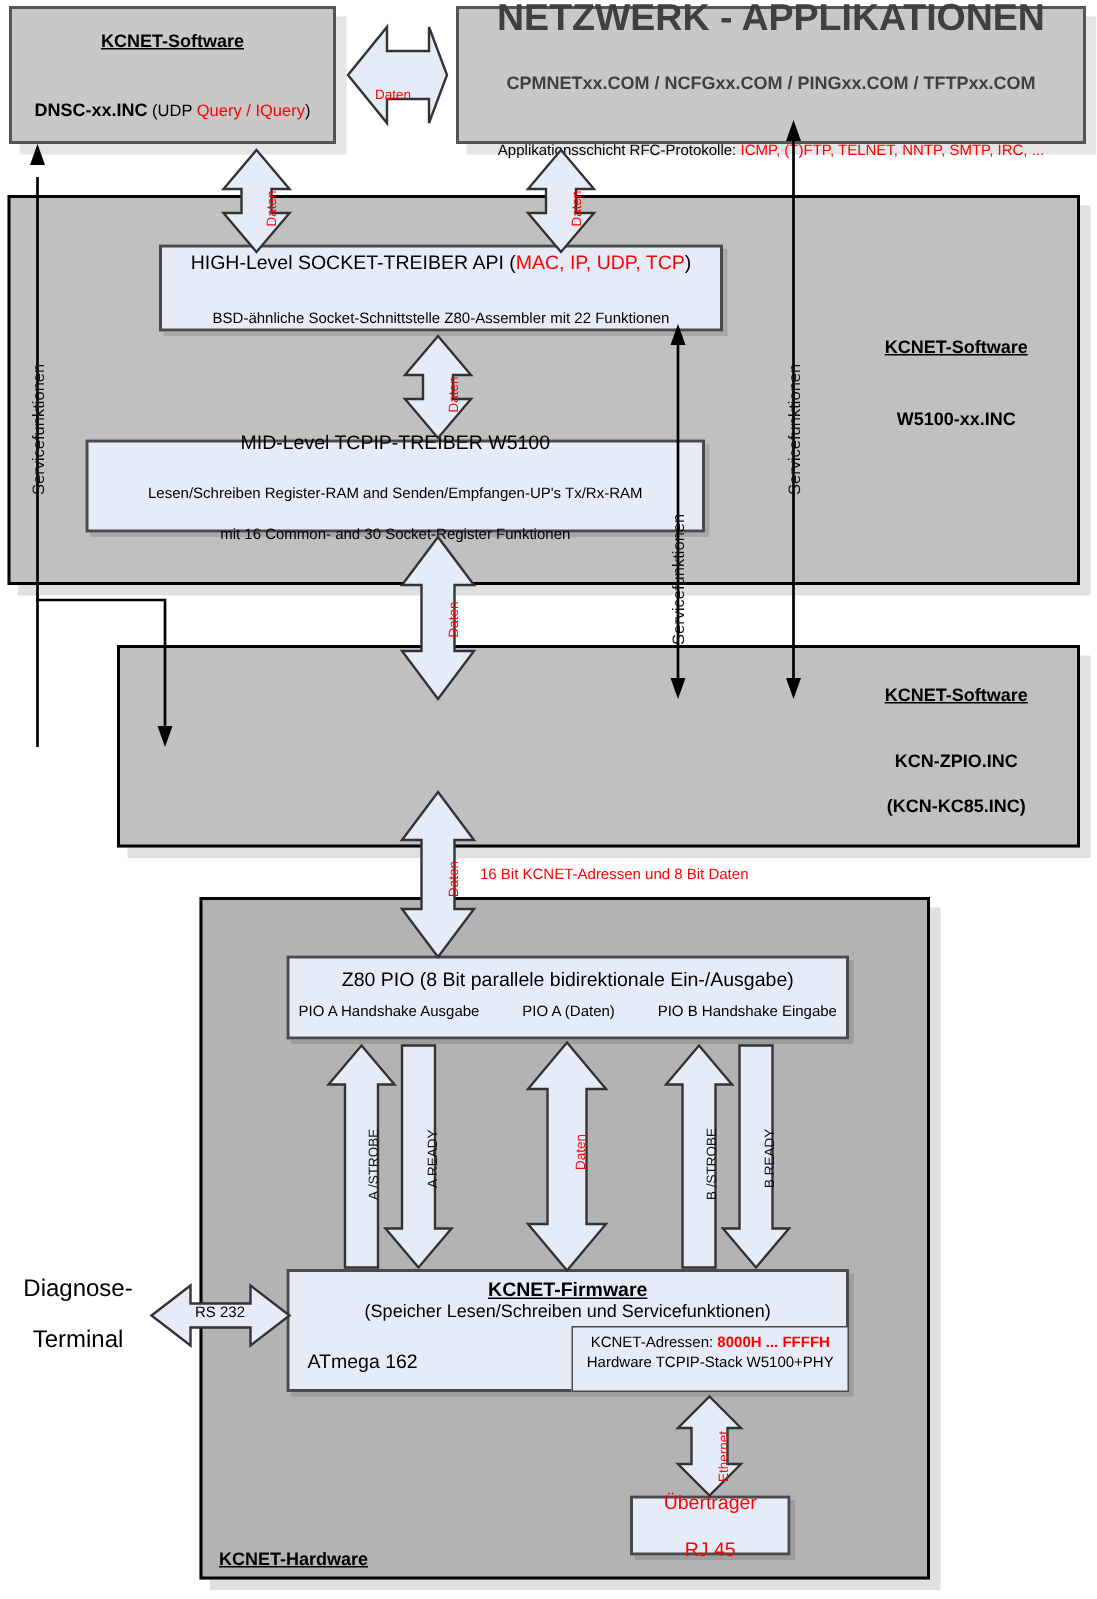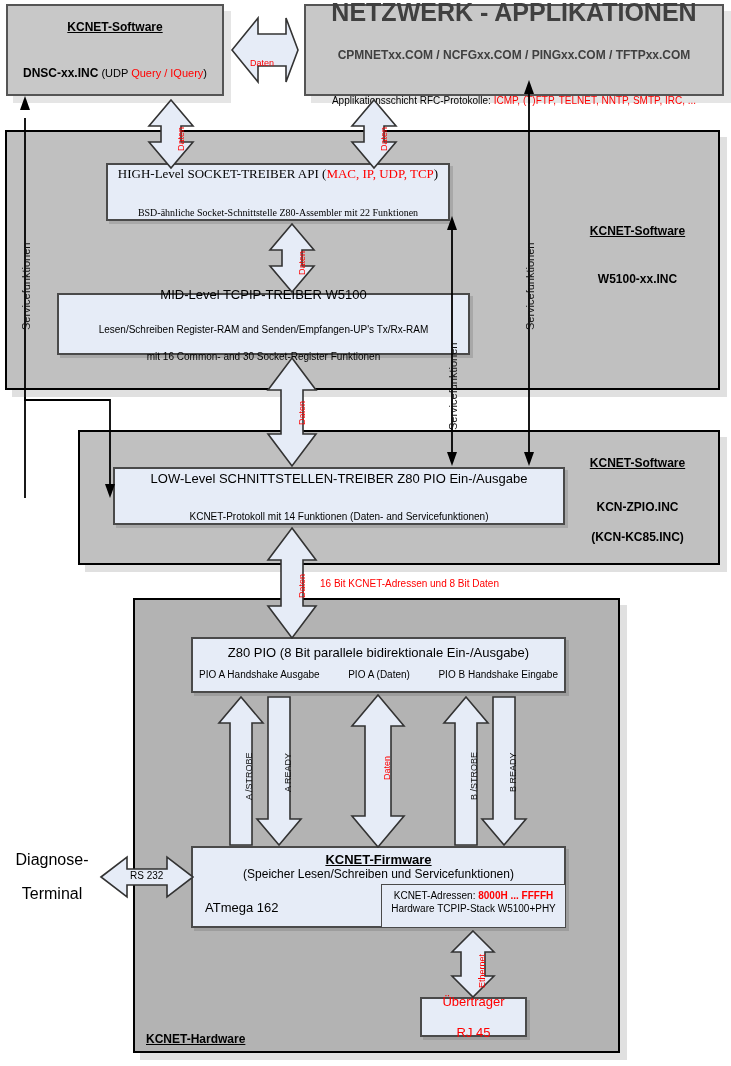--- a/index.html
+++ b/index.html
@@ -82,37 +82,33 @@
     <div class="s12 t-title">KCNET-Software</div>
     <div class="s12 bold" style="margin-top:18px;">W5100-xx.INC</div>
   </div>
 
   <div class="abs ctr" style="left:560px;top:460px;width:155px;height:80px;">
     <div class="s12 t-title">KCNET-Software</div>
     <div class="s12 bold" style="margin-top:14px;">KCN-ZPIO.INC</div>
     <div class="s12 bold">(KCN-KC85.INC)</div>
   </div>
 
-  <div class="abs lbox ctr" style="left:106px;top:163px;width:344px;height:58px;font-family:Liberation Serif, serif;">
+  <div class="abs lbox ctr" style="left:106px;top:163px;width:376px;height:58px;">
     <div class="s13">
       <span>HIGH-Level SOCKET-TREIBER API (</span><span class="red">MAC, IP, UDP, TCP</span><span>)</span>
     </div>
     <div class="s10" style="margin-top:9px;">BSD-ähnliche Socket-Schnittstelle Z80-Assembler mit 22 Funktionen</div>
   </div>
 
   <div class="abs lbox ctr" style="left:57px;top:293px;width:413px;height:62px;">
     <div class="s13">MID-Level TCPIP-TREIBER W5100</div>
     <div class="s10" style="margin-top:6px;">Lesen/Schreiben Register-RAM and Senden/Empfangen-UP's Tx/Rx-RAM</div>
     <div class="s10">mit 16 Common- and 30 Socket-Register Funktionen</div>
   </div>
 
-  <div class="abs lbox ctr" style="left:113px;top:467px;width:452px;height:58px;">
-    <div class="s13">LOW-Level SCHNITTSTELLEN-TREIBER Z80 PIO Ein-/Ausgabe</div>
-    <div class="s10" style="margin-top:9px;">KCNET-Protokoll mit 14 Funktionen (Daten- and Servicefunktionen)</div>
-  </div>
 
   <div class="abs lbox" style="left:191px;top:637px;width:375px;height:56px;">
     <div class="s13" style="text-align:center;margin-top:6px;">Z80 PIO (8 Bit parallele bidirektionale Ein-/Ausgabe)</div>
     <div style="display:flex;justify-content:space-between;padding:0 6px;margin-top:9px;">
       <span class="s10">PIO A Handshake Ausgabe</span>
       <span class="s10">PIO A (Daten)</span>
       <span class="s10">PIO B Handshake Eingabe</span>
     </div>
   </div>
 

